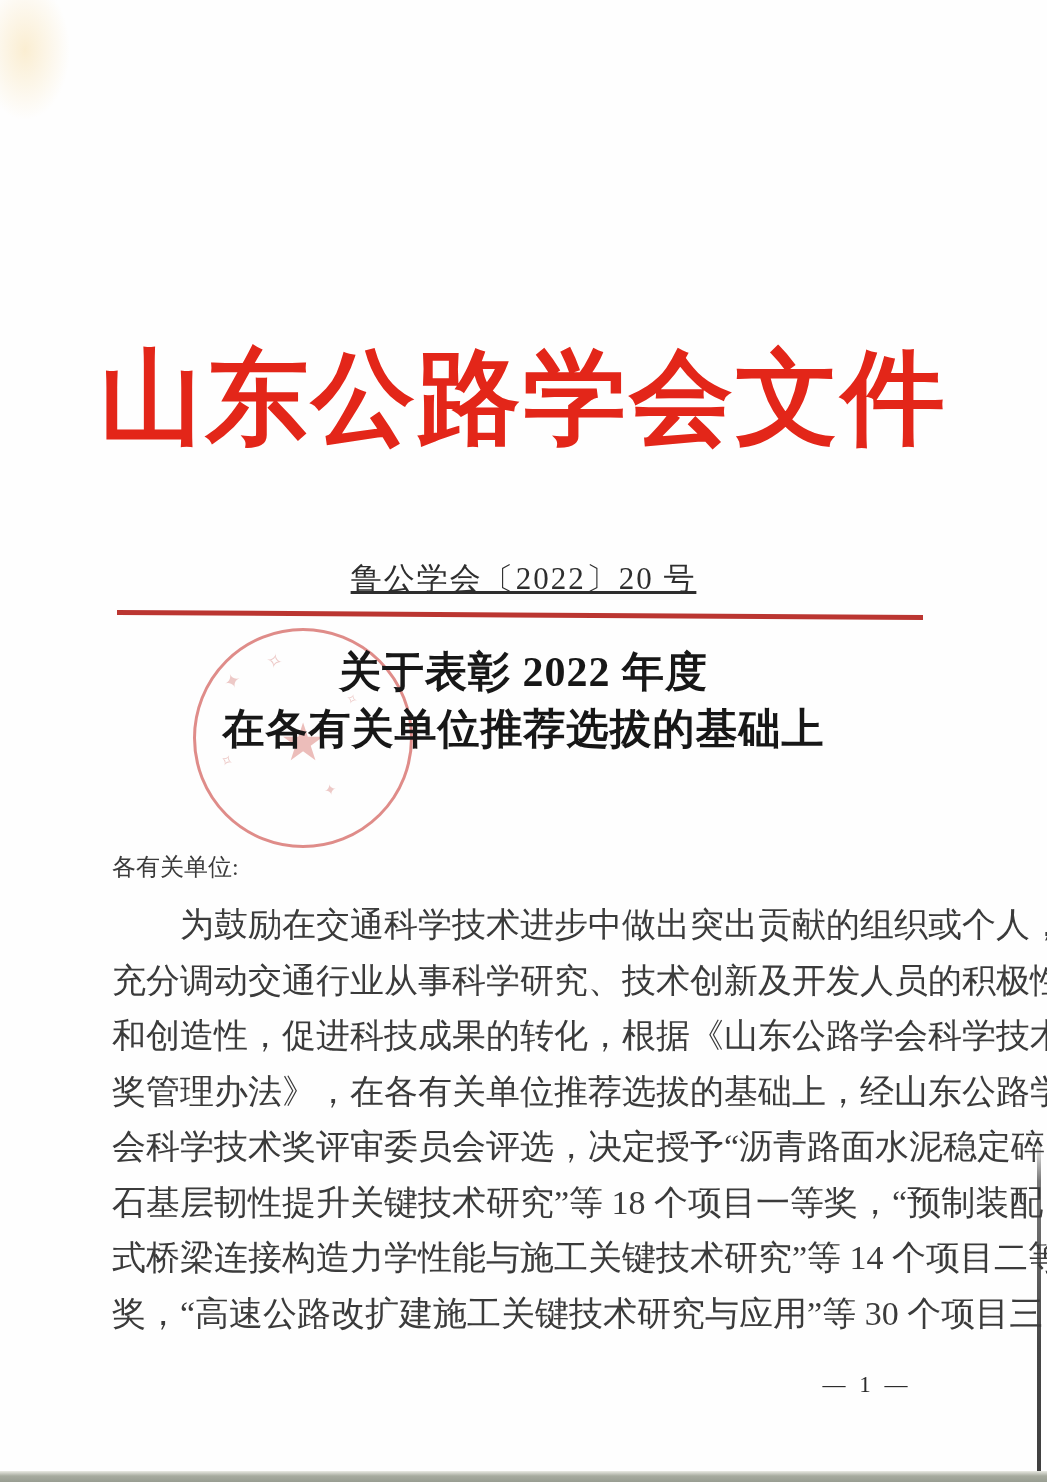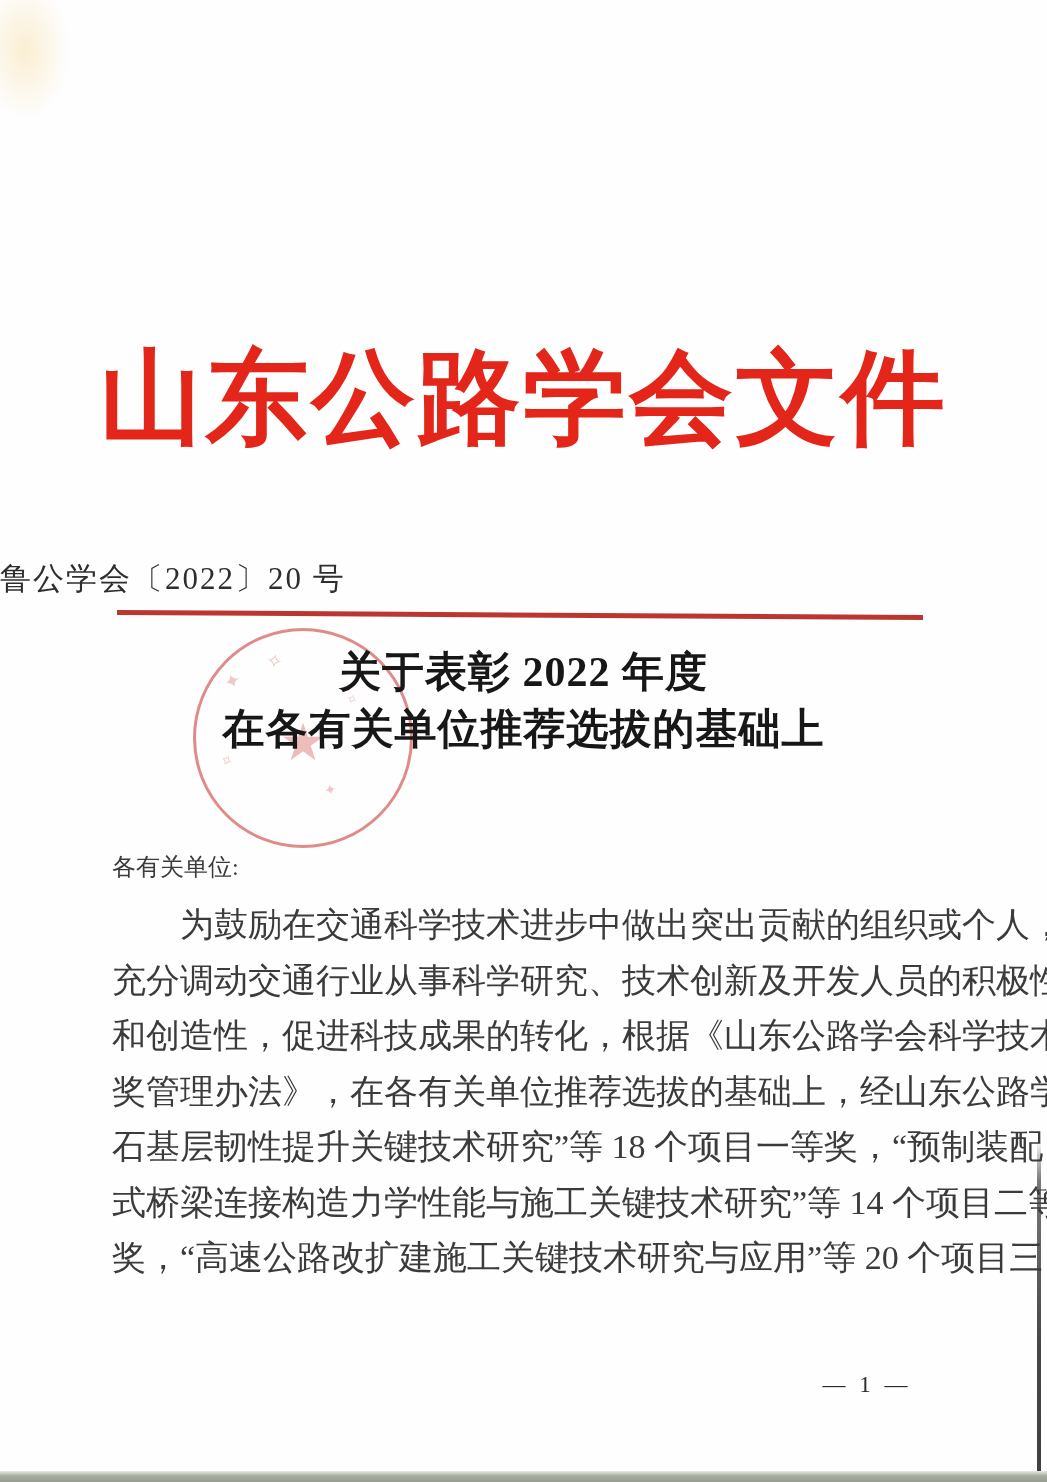--- a/index.html
+++ b/index.html
@@ -32,24 +32,25 @@
     font-weight: bold;
     letter-spacing: 3px;
     color: #e32619;
     font-family: "Liberation Serif", serif;
     white-space: nowrap;
   }
   .doc-number {
     position: absolute;
     left: 0; right: 0;
     top: 558px;
-    text-align: left;
+    text-align: center;
     font-size: 31px;
     color: #2e2e2e;
     letter-spacing: 2px;
+    text-decoration: underline;
   }
   .red-line {
     position: absolute;
     left: 117px;
     top: 610px;
     width: 806px;
     height: 5px;
     background: #bb3631;
     transform: rotate(0.35deg);
     transform-origin: left center;
@@ -177,23 +178,24 @@
     <div class="t-line">关于表彰 2022 年度</div>
     <div class="t-line">在各有关单位推荐选拔的基础上</div>
   </div>
 
   <div class="body-block">
     <div class="salutation">各有关单位:</div>
     <div class="para-line indent">为鼓励在交通科学技术进步中做出突出贡献的组织或个人，</div>
     <div class="para-line">充分调动交通行业从事科学研究、技术创新及开发人员的积极性</div>
     <div class="para-line">和创造性，促进科技成果的转化，根据《山东公路学会科学技术</div>
     <div class="para-line">奖管理办法》，在各有关单位推荐选拔的基础上，经山东公路学</div>
+    <div class="para-line">会科学技术奖评审委员会评选，决定授予“沥青路面水泥稳定碎</div>
     <div class="para-line">石基层韧性提升关键技术研究”等 18 个项目一等奖，“预制装配</div>
     <div class="para-line">式桥梁连接构造力学性能与施工关键技术研究”等 14 个项目二等</div>
-    <div class="para-line">奖，“高速公路改扩建施工关键技术研究与应用”等 20 个项目三</div>
+    <div class="para-line">奖，“高速公路改扩建施工关键技术研究与应用”等 30 个项目三</div>
   </div>
 
   <div class="page-number">— 1 —</div>
 
   <div class="edge-right"></div>
   <div class="edge-bottom"></div>
 
 </div>
 
 </body></html>

